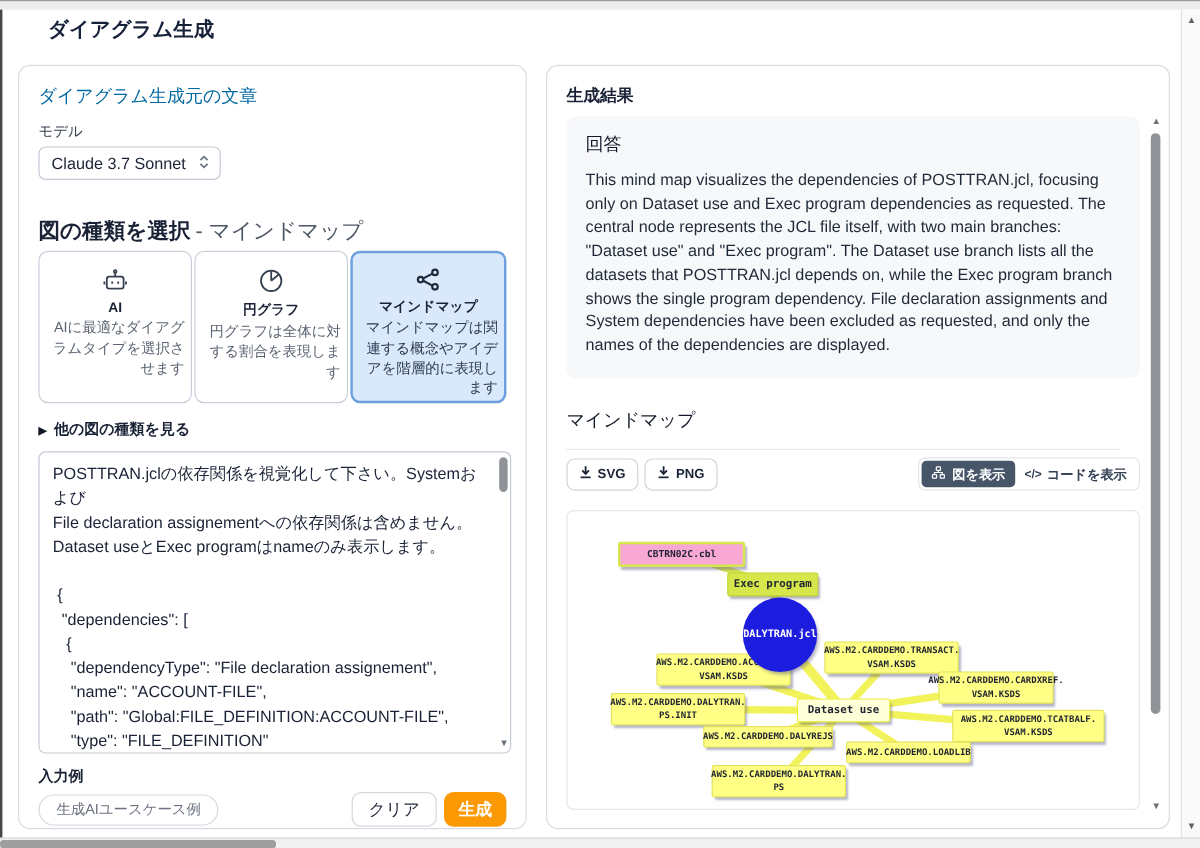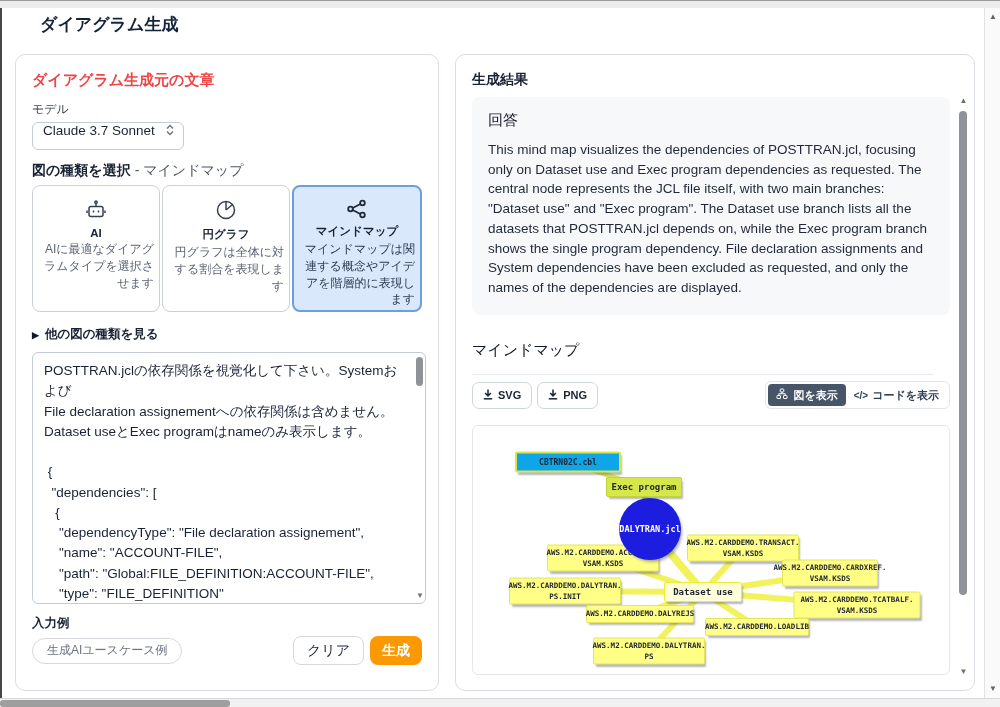--- a/index.html
+++ b/index.html
@@ -9,28 +9,28 @@
 
   .top-band { position:absolute; left:0; top:0; width:1000px; height:8px; background:#ececec; border-top:1px solid #9a9a9a; }
   .left-edge { position:absolute; left:0; top:8px; bottom:0; width:2px; background:#474747; }
 
   .page-title { position:absolute; left:40px; top:13px; font-size:17px; font-weight:700; color:#16213a; }
 
   .card { position:absolute; background:#fff; border:1px solid #d9dde3; border-radius:10px; }
   .left-card { left:15px; top:54px; width:424px; height:637px; padding:16px; }
   .right-card { left:455px; top:54px; width:520px; height:637px; }
 
-  .panel-h2 { font-size:15px; font-weight:700; color:#ef4444; }
+  .panel-h2 { font-size:15px; font-weight:400; color:#0369a1; }
 
   .field-label { display:block; margin-top:11px; font-size:12px; color:#374151; }
   .select { margin-top:4px; width:152px; height:28px; border:1px solid #c3cbd5; border-radius:6px;
-    display:flex; justify-content:space-between; padding:0 8px 0 10px;
+    display:flex; align-items:center; justify-content:space-between; padding:0 8px 0 10px;
     font-size:13.5px; color:#1a2236; background:#fff; cursor:pointer; }
 
-  .type-label { margin-top:12px; font-size:14px; }
+  .type-label { margin-top:30px; font-size:18px; }
   .type-label b { color:#1a2236; }
   .type-label span { color:#4b5563; margin-left:4px; }
 
   .type-cards { margin-top:5px; display:flex; gap:2px; }
   .type-card { flex:1; height:127px; border:1.5px solid #c8d0da; border-radius:8px; background:#fff;
     display:flex; flex-direction:column; align-items:center; padding:10px 5px; cursor:pointer; }
   .type-card.selected { background:#d9e8fa; border:2px solid #6ba0dd; }
   .tc-icon { height:28px; display:flex; align-items:center; justify-content:center; }
   .tc-name { margin-top:3px; font-size:11.5px; font-weight:700; color:#1a2236; }
   .tc-desc { margin-top:2px; font-size:12px; line-height:1.4; color:#5b6472; text-align:right; }
@@ -77,21 +77,21 @@
   .code-glyph { font-size:10px; font-weight:700; color:#334155; }
 
   .mm-box { position:absolute; left:16px; top:370px; width:478px; height:250px; border:1px solid #e4e7eb;
     border-radius:6px; background:#fff; overflow:hidden; }
   .mm-box svg { position:absolute; left:0; top:0; }
   .mm-node { position:absolute; transform:translate(-50%,-50%); display:flex; align-items:center; justify-content:center;
     text-align:center; font-family:"DejaVu Sans Mono", monospace; font-weight:700; color:#1f2430;
     white-space:pre-line; border-radius:2px; box-shadow:2px 3px 2px -1px rgba(90,90,130,.45); }
   .mm-root { border-radius:50%; background:#1d1de0; color:#fff; font-size:8.5px; box-shadow:2px 3px 3px -1px rgba(90,90,130,.5); z-index:3; }
   .mm-branch-green { background:#d6e74b; border:1px solid #c2d336; font-size:9px; z-index:2; }
-  .mm-leaf-green { background:#0ea5e9; border:2px solid #d6e74b; font-size:8px; z-index:2; }
+  .mm-leaf-green { background:#f9a8d4; border:2px solid #d6e74b; font-size:8px; z-index:2; }
   .mm-branch-yellow { background:#ffffd8; border:1px solid #eded34; font-size:9px; z-index:2; }
   .mm-leaf-yellow { background:#ffff85; border:1px solid #e4e45c; font-size:7.5px; line-height:1.35; z-index:2; }
 
   .panel-scrollbar { position:absolute; right:5px; top:42px; bottom:14px; width:11px; }
   .ps-arrow { position:absolute; left:0; width:11px; text-align:center; font-size:8px; color:#6d7277; line-height:8px; }
   .ps-up { top:0; } .ps-down { bottom:0; }
   .ps-thumb { position:absolute; left:1px; top:14px; width:8px; height:484px; background:#8f9398; border-radius:5px; }
 
   .vscroll { position:absolute; right:0; top:8px; width:16px; height:690px; background:#fafafa; border-left:1px solid #e2e2e2; }
   .vs-arrow { position:absolute; left:0; width:16px; text-align:center; font-size:8px; color:#5f6368; line-height:10px; }

